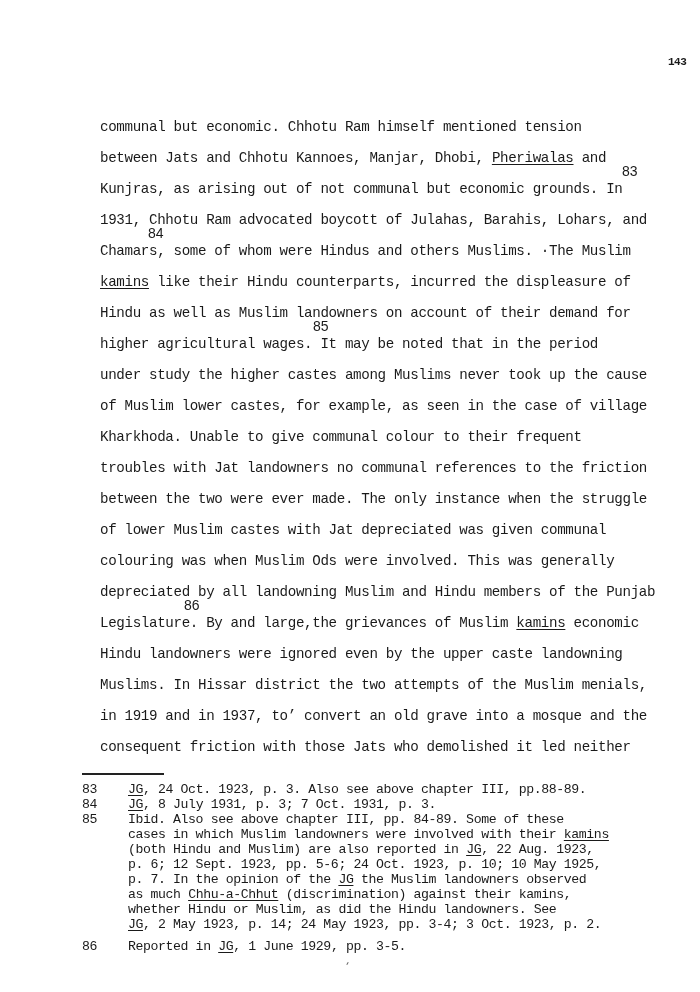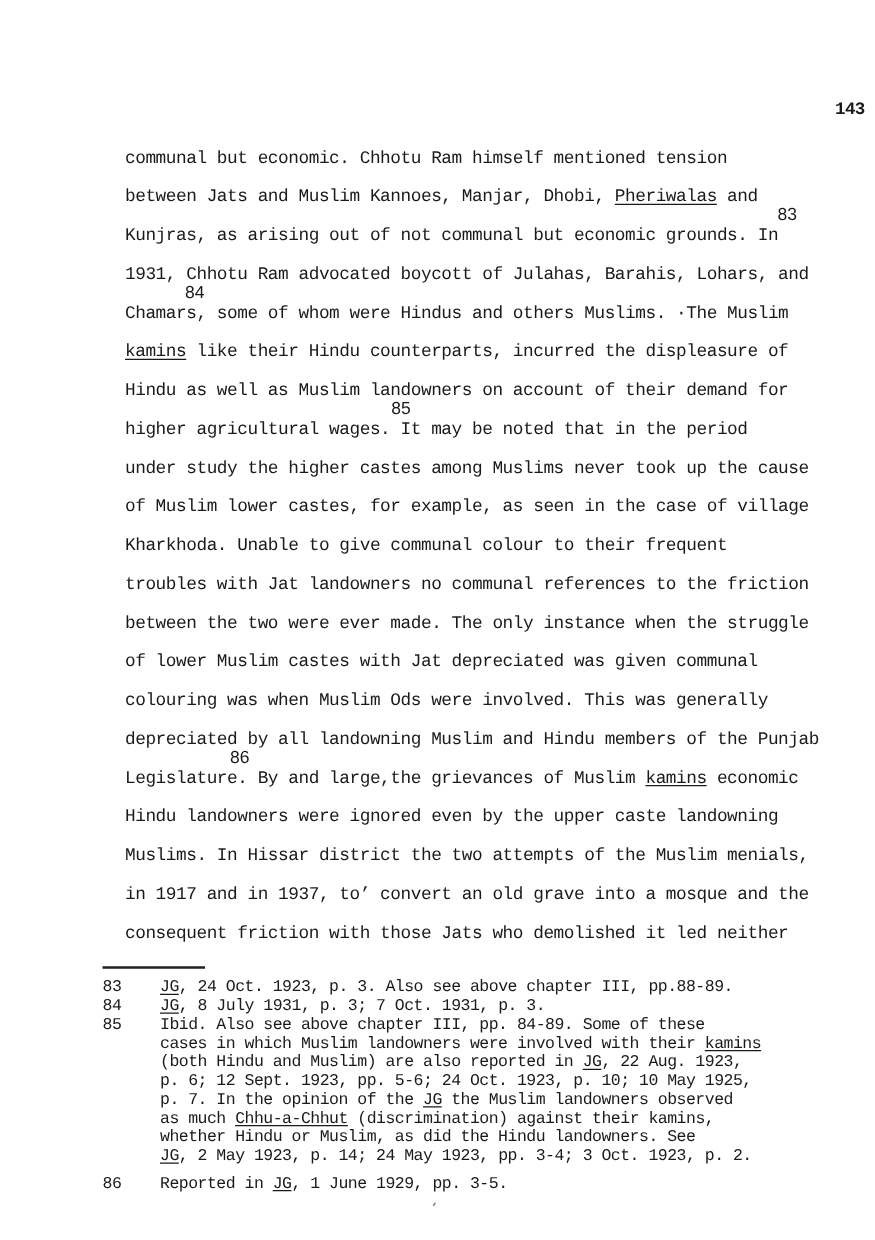--- a/index.html
+++ b/index.html
@@ -4,21 +4,21 @@
 <style>
   html, body { margin: 0; padding: 0; }
   body {
     width: 700px; height: 992px; overflow: hidden;
     background: #ffffff; position: relative;
     font-family: "Liberation Mono", "DejaVu Sans Mono", monospace;
     color: #1a1a1a;
   }
   .page-number {
     position: absolute; left: 668px; top: 56px;
-    font-size: 14px; font-weight: bold; letter-spacing: -0.5px; margin-top: 24px;
+    font-size: 11px; font-weight: bold; letter-spacing: -0.5px;
   }
   .body-text { position: absolute; left: 84px; top: 0; width: 620px; }
   .line {
     position: absolute; left: 16px; white-space: nowrap;
     font-size: 14.2px; letter-spacing: -0.35px; line-height: 18px;
   }
   .sup {
     position: absolute; white-space: nowrap;
     font-family: "Liberation Sans", "DejaVu Sans", sans-serif;
     font-size: 14px; line-height: 14px;
@@ -37,21 +37,21 @@
   .speck { position: absolute; width: 1px; height: 3px; background: #666; transform: rotate(30deg); }
 </style>
 </head>
 <body>
 
 <div>
   <div class="page-number">143</div>
 
   <div class="body-text">
     <div class="line" style="top:118px"><span>communal but economic.  Chhotu Ram himself mentioned tension</span></div>
-    <div class="line" style="top:149px"><span>between Jats and Muslim Kannoes, Manjar, Dhobi, </span><u>Pheriwalas</u><span> and</span></div>
+    <div class="line" style="top:149px"><span>between Jats and Chhotu Kannoes, Manjar, Dhobi, </span><u>Pheriwalas</u><span> and</span></div>
     <div class="sup" style="left:538px; top:164px">83</div>
     <div class="line" style="top:180px"><span>Kunjras, as arising out of not communal but economic grounds.  In</span></div>
     <div class="line" style="top:211px"><span>1931, Chhotu Ram advocated boycott of Julahas, Barahis, Lohars, and</span></div>
     <div class="sup" style="left:64px; top:226px">84</div>
     <div class="line" style="top:242px"><span>Chamars,  some of whom were Hindus and others Muslims. ·The Muslim</span></div>
     <div class="line" style="top:273px"><u>kamins</u><span> like their Hindu counterparts, incurred the displeasure of</span></div>
     <div class="line" style="top:304px"><span>Hindu as well as Muslim landowners on account of their demand for</span></div>
     <div class="sup" style="left:229px; top:319px">85</div>
     <div class="line" style="top:335px"><span>higher agricultural wages.   It may be noted that in the period</span></div>
     <div class="line" style="top:366px"><span>under study the higher castes among Muslims never took up the cause</span></div>
@@ -59,21 +59,21 @@
     <div class="line" style="top:428px"><span>Kharkhoda.  Unable to give communal colour to their frequent</span></div>
     <div class="line" style="top:459px"><span>troubles with Jat landowners no communal references to the friction</span></div>
     <div class="line" style="top:490px"><span>between the two were ever made.  The only instance when the struggle</span></div>
     <div class="line" style="top:521px"><span>of lower Muslim castes with Jat depreciated was given communal</span></div>
     <div class="line" style="top:552px"><span>colouring was when Muslim Ods were involved.  This was generally</span></div>
     <div class="line" style="top:583px"><span>depreciated by all landowning Muslim and Hindu members of the Punjab</span></div>
     <div class="sup" style="left:100px; top:598px">86</div>
     <div class="line" style="top:614px"><span>Legislature.   By and large,the grievances of Muslim </span><u>kamins</u><span> economic</span></div>
     <div class="line" style="top:645px"><span>Hindu landowners were ignored even by the upper caste landowning</span></div>
     <div class="line" style="top:676px"><span>Muslims.  In Hissar district the two attempts of the Muslim menials,</span></div>
-    <div class="line" style="top:707px"><span>in 1917 and in 1937, to’ convert an old grave into a mosque and the</span></div>
+    <div class="line" style="top:707px"><span>in 1919 and in 1937, to’ convert an old grave into a mosque and the</span></div>
     <div class="line" style="top:738px"><span>consequent friction with those Jats who demolished it led neither</span></div>
   </div>
 
   <div class="rule"></div>
 
   <div>
     <div class="fn" style="top:783px">
       <span class="num">83</span>
       <span class="txt"><u>JG</u><span>, 24 Oct. 1923, p. 3.  Also see above chapter III, pp.88-89.</span></span>
     </div>

